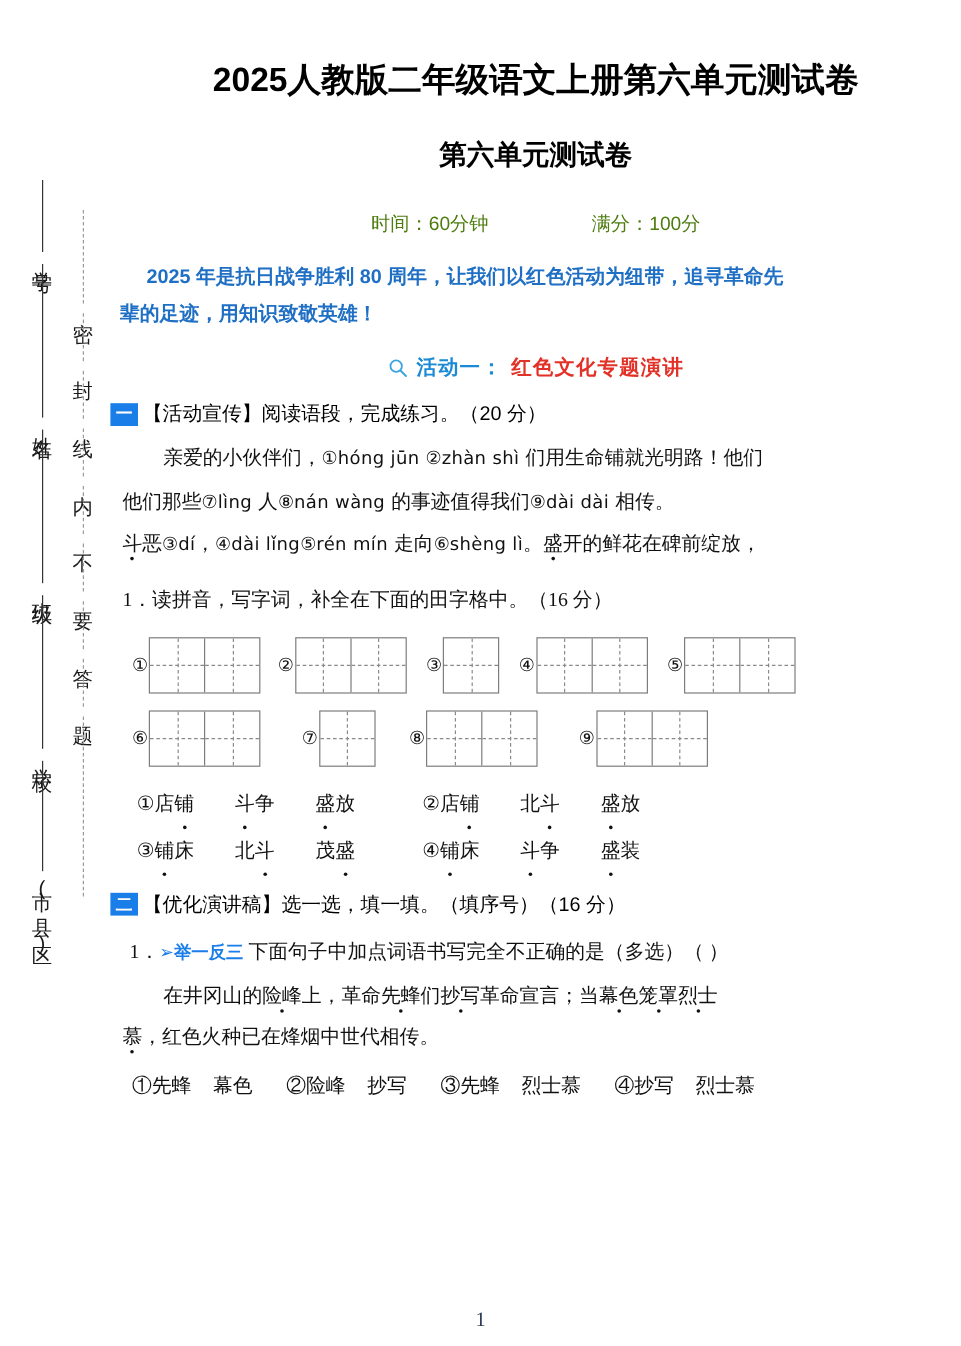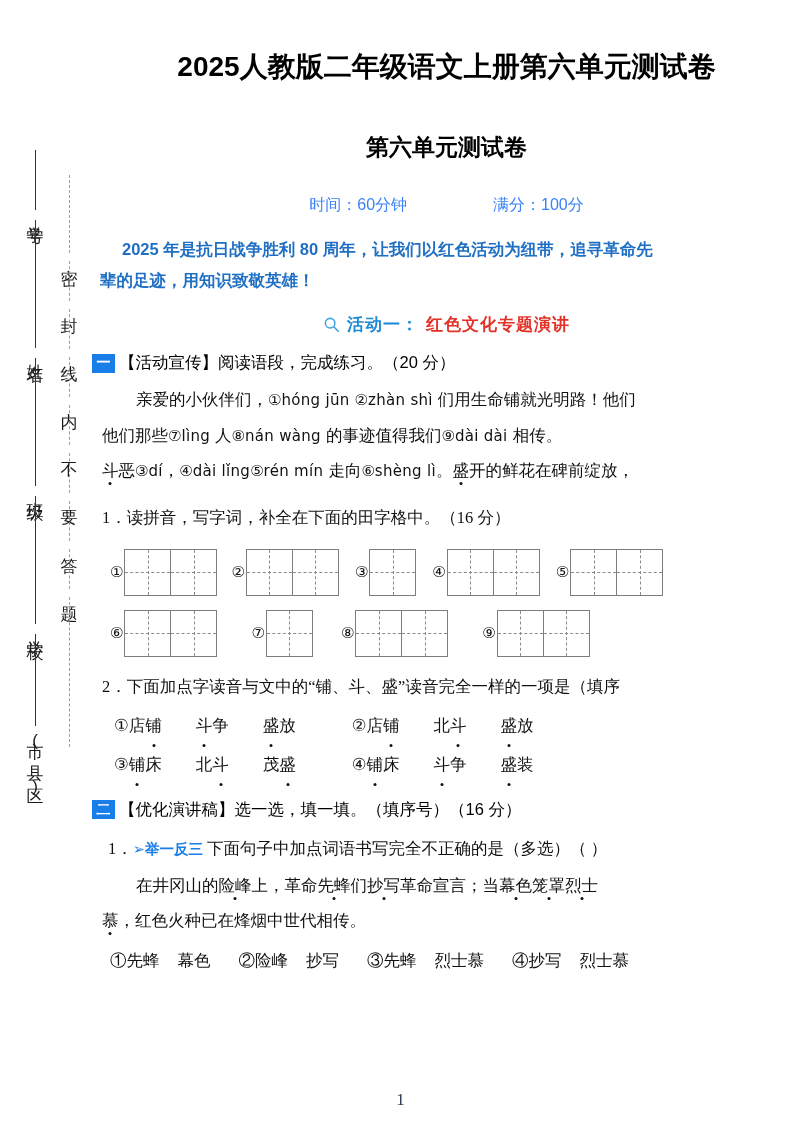--- a/index.html
+++ b/index.html
@@ -49,29 +49,29 @@
     letter-spacing:0px;
     margin-top:48px;
     color:#000;
     white-space:nowrap;
   }
   .sub-title{
     text-align:center;
     font-size:23px;
     font-weight:bold;
     font-family:"Liberation Sans","DejaVu Sans",sans-serif;
-    margin-top:46px;
+    margin-top:28px;
     color:#000;
   }
   .meta-row{
     display:flex;justify-content:center;gap:86px;
     margin-top:32px;
     font-size:16px;
     font-family:"Liberation Sans","DejaVu Sans",sans-serif;
-    color:#3b82f6;
+    color:#4d7c0f;
   }
   .intro{
     margin:18px 12px 0 8px;
     font-size:16.5px;
     line-height:1.85;
     color:#1f6fc4;
     font-weight:bold;
     font-family:"Liberation Sans","DejaVu Sans",sans-serif;
     text-align:justify;
   }
@@ -315,21 +315,20 @@
         <div class="grid-item" style="margin-left: 34px;">
           <span class="gnum">⑨</span>
           <div class="tzg">
             <div class="cell"></div>
             <div class="cell"></div>
           </div>
         </div>
       </div>
 
     <div class="qline">
-      <span>2．下面加点字读音与文中的“铺、斗、盛”读音完全一样的一项是（填序</span>
     </div>
 
     <div class="opt-row" id="opts1">
         <div class="opt-cell" style="margin-left: 0px;">
           <span>①</span>
           <span>店</span>
           <span class="dotu">铺</span>
           <span style="display: inline-block; width: 34px;"></span>
           <span class="dotu">斗</span>
           <span>争</span>

